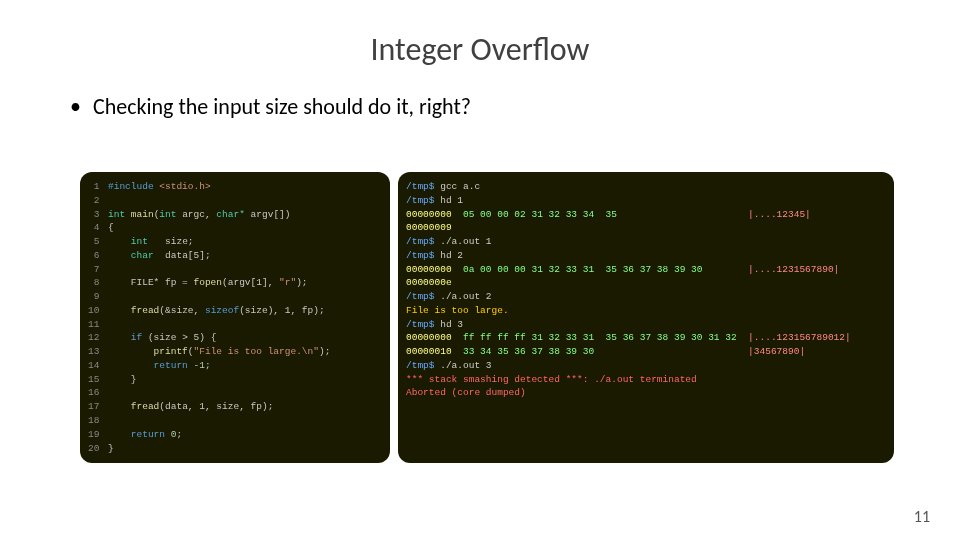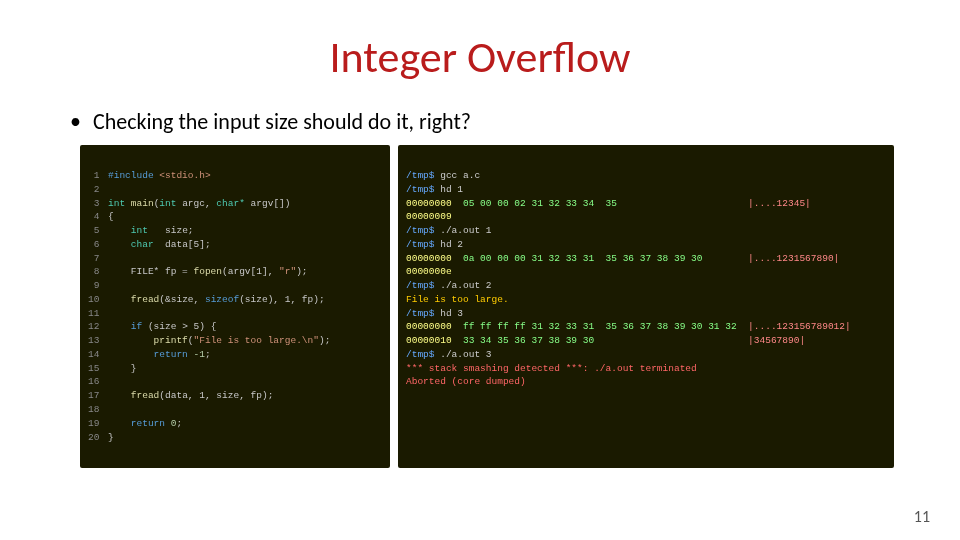--- a/index.html
+++ b/index.html
@@ -15,35 +15,36 @@
     .slide {
       width: 960px;
       height: 540px;
       padding: 30px 60px 20px 60px;
       display: flex;
       flex-direction: column;
     }
 
     .title {
       text-align: center;
-      font-size: 44px;
+      font-size: 32px;
       font-weight: 400;
-      color: #b91c1c;
+      color: #404040;
       margin-bottom: 24px;
       font-family: 'Calibri', Arial, sans-serif;
     }
 
     .bullet-list {
       list-style: none;
       margin-left: 10px;
     }
 
     .bullet-list > li {
       font-size: 22px;
       color: #000;
+      margin-bottom: 8px;
       display: flex;
       align-items: flex-end;
     }
 
     .bullet-list > li::before {
       content: "•";
       margin-right: 12px;
       flex-shrink: 0;
     }
 
@@ -78,23 +79,24 @@
       margin-top: 10px;
       margin-left: 20px;
     }
 
     .code-panel {
       background: #1a1a00;
       color: #d4d4d4;
       font-family: 'Courier New', Courier, monospace;
       font-size: 9.5px;
       line-height: 1.45;
-      padding: 24px 8px;
-      border-radius: 2px;
+      padding: 8px 8px;
+      border-radius: 12px;
       white-space: pre;
+      margin-top: 34px;
     }
 
     .code-left {
       width: 310px;
       color: #c8c8c8;
     }
 
     .line-num {
       color: #888;
       display: inline-block;

